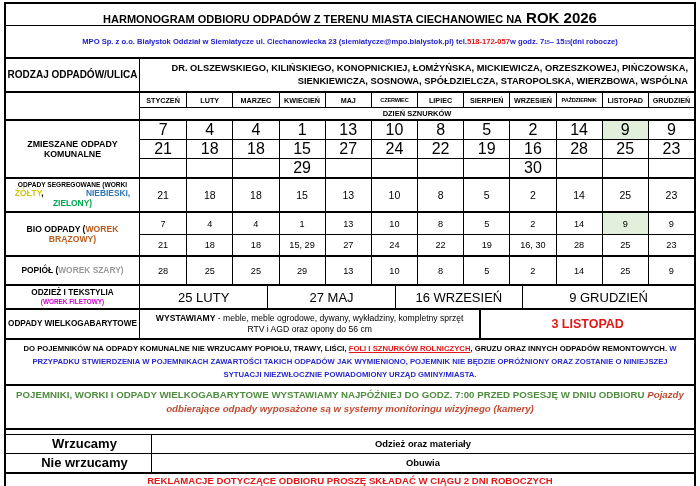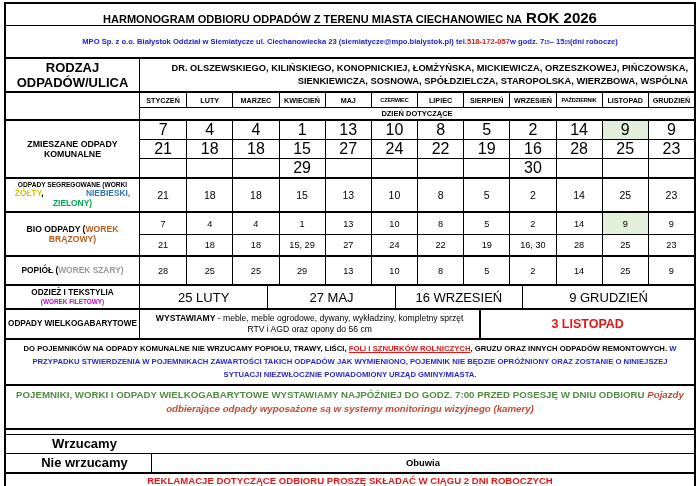--- a/index.html
+++ b/index.html
@@ -15,21 +15,21 @@
   .subbar .red { color:#e01818; }
   .subbar sup { font-size:5px; }
 
   .sec { display:flex; border-top:2px solid #000; }
   .lbl { flex:0 0 133px; display:flex; flex-direction:column; align-items:center;
          justify-content:center; text-align:center; font-weight:bold; line-height:1.18; }
   .rt { flex:1; border-left:1px solid #000; display:flex; flex-direction:column; min-width:0; }
 
   .streets { height:32px; font-size:9.3px; font-weight:bold; text-align:right;
              display:flex; align-items:center; justify-content:center; padding:0 6px; line-height:1.35; }
-  .lbl-rodzaj { font-size:13px; }
+  .lbl-rodzaj { font-size:10px; }
 
   .drow { display:grid; grid-template-columns:repeat(12,1fr); }
   .drow + .drow { border-top:1px solid #000; }
   .dcell { border-left:1px solid #000; display:flex; align-items:center; justify-content:center;
            overflow:hidden; white-space:nowrap; }
   .dcell:first-child { border-left:none; }
   .dcell.hl { background:#e2efda; }
   .dcell.sm { font-size:5.6px !important; letter-spacing:-0.2px; }
 
   .mrow .dcell { height:14px; font-size:7.2px; font-weight:bold; }
@@ -118,21 +118,21 @@
           <div class="dcell">KWIECIEŃ</div>
           <div class="dcell">MAJ</div>
           <div class="dcell sm">CZERWIEC</div>
           <div class="dcell">LIPIEC</div>
           <div class="dcell">SIERPIEŃ</div>
           <div class="dcell">WRZESIEŃ</div>
           <div class="dcell sm">PAŹDZIERNIK</div>
           <div class="dcell">LISTOPAD</div>
           <div class="dcell">GRUDZIEŃ</div>
         </div>
-      <div class="dmrow">DZIEŃ DOTYCZĄCE</div>
+      <div class="dmrow">DZIEŃ SZNURKÓW</div>
     </div>
   </div>
 
   <div class="sec">
     <div class="lbl lbl-zm">ZMIESZANE ODPADY KOMUNALNE</div>
     <div class="rt">
       <div class="drow">
           <div class="dcell">7</div>
           <div class="dcell">4</div>
           <div class="dcell">4</div>
@@ -297,20 +297,21 @@
   </div>
 
   <div class="greenbox">
     <span>POJEMNIKI, WORKI I ODPADY WIELKOGABARYTOWE WYSTAWIAMY NAJPÓŹNIEJ DO GODZ. 7:00 PRZED POSESJĘ W DNIU ODBIORU </span><span class="brick">Pojazdy odbierające odpady wyposażone są w systemy monitoringu wizyjnego (kamery)</span>
   </div>
 
   <div class="emptyrow"></div>
 
   <div class="brow">
     <div class="lbl">Wrzucamy</div>
+    <div class="val">Odzież oraz materiały</div>
   </div>
   <div class="brow">
     <div class="lbl">Nie wrzucamy</div>
     <div class="val">Obuwia</div>
   </div>
   <div class="bar rek">REKLAMACJE DOTYCZĄCE ODBIORU PROSZĘ SKŁADAĆ W CIĄGU 2 DNI ROBOCZYCH</div>
 
 </div>
 
 </body></html>

